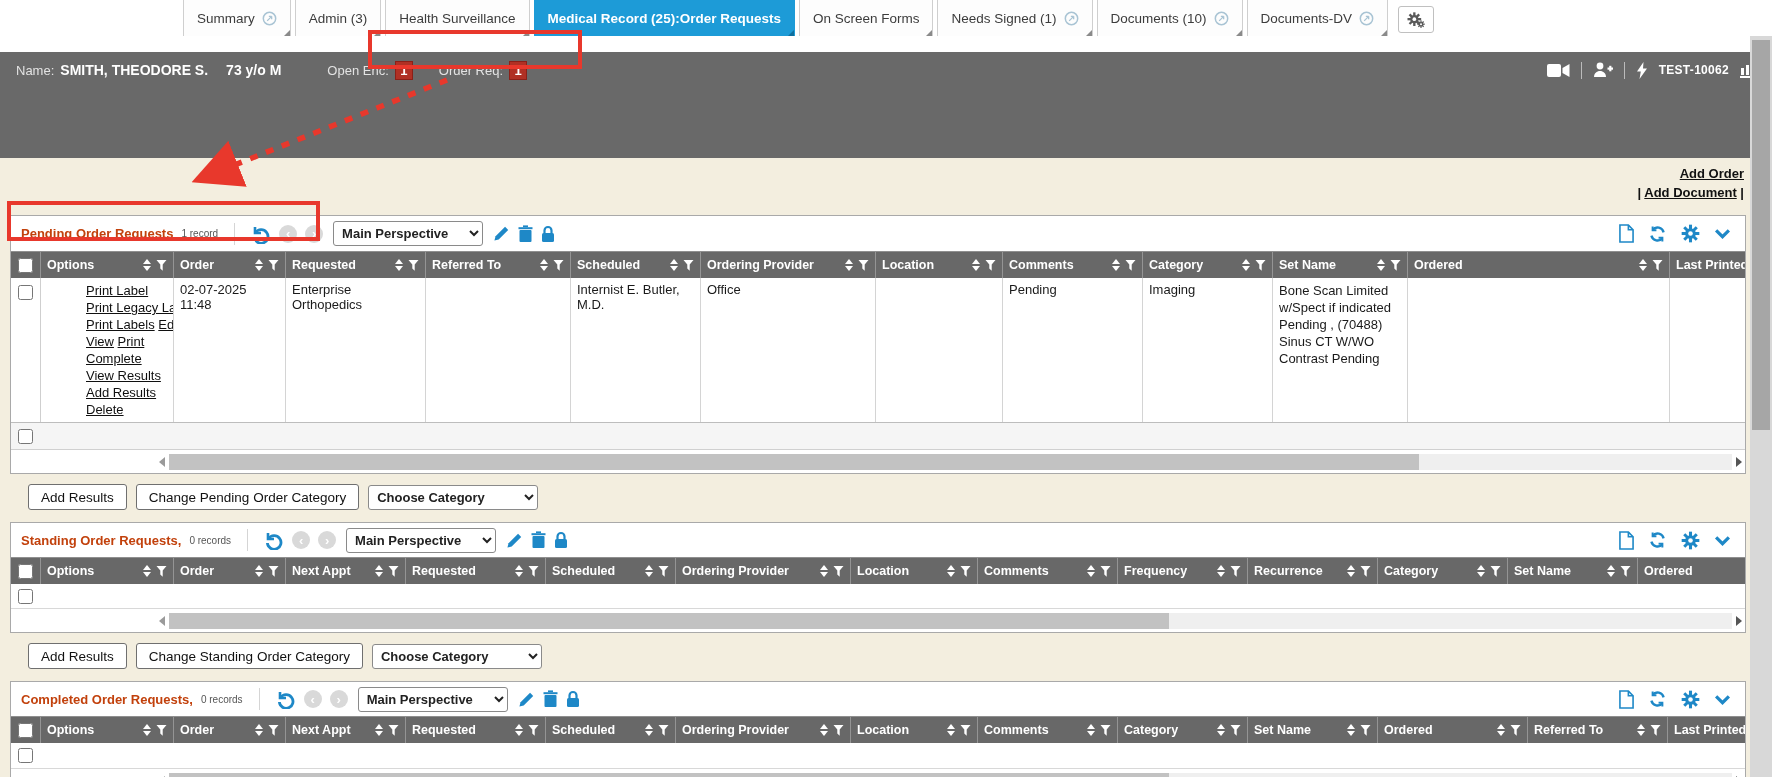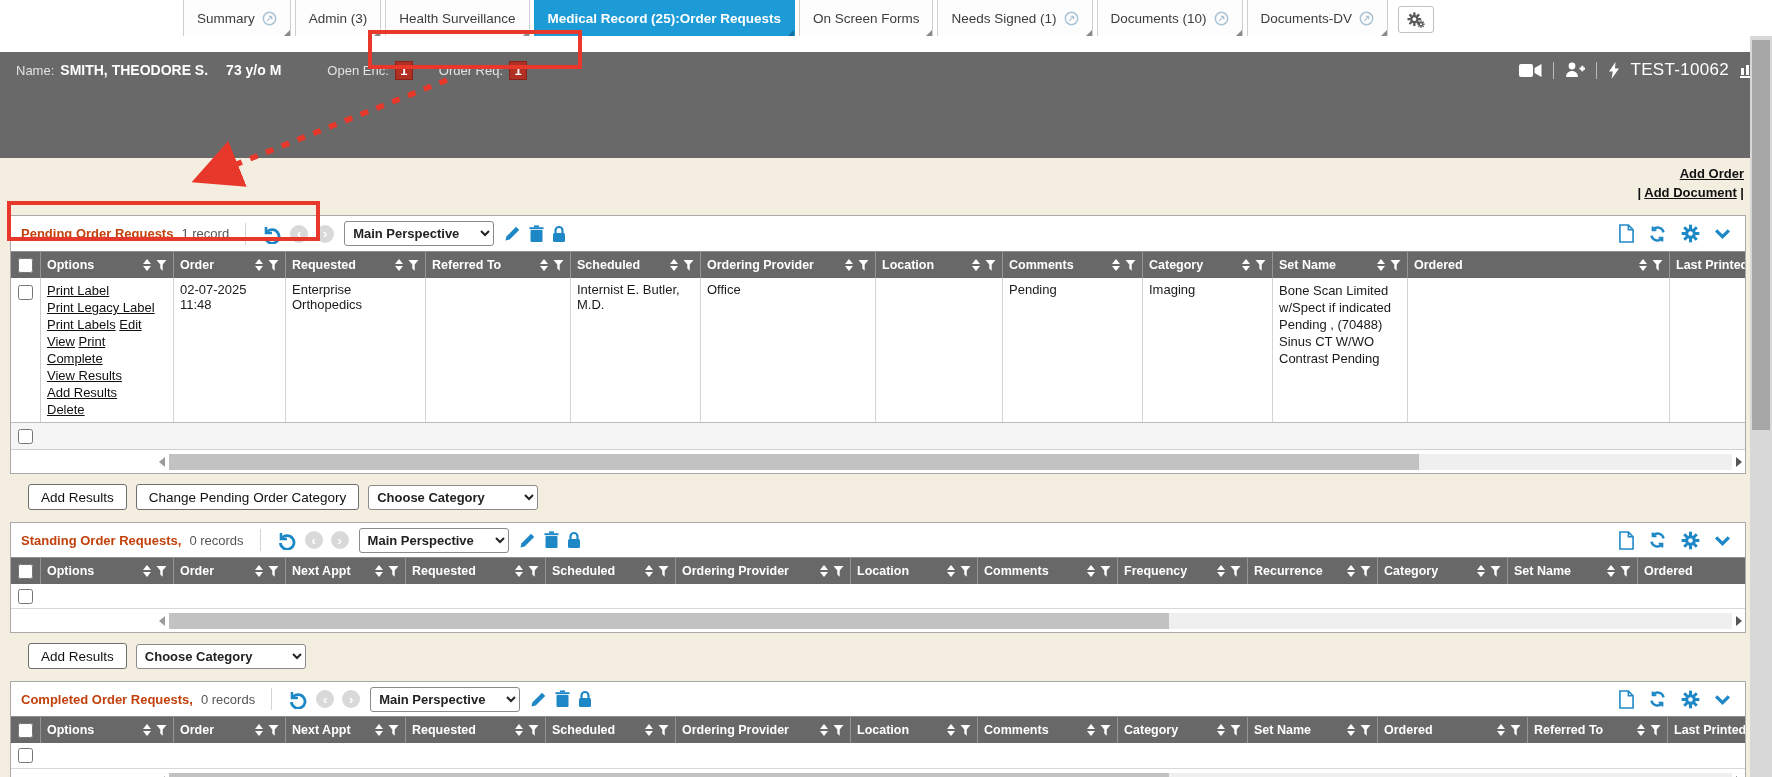--- a/index.html
+++ b/index.html
@@ -20,34 +20,34 @@
 
   
   .patientbar { height: 106px; background: #696969; margin-top: 16px; }
   .patientbar .row1 { display: flex; align-items: center; height: 36px; padding: 0 16px; color: #fff; }
   .plabel { color: #e3e3e3; margin-right: 6px; }
   .pvalue { font-weight: bold; font-size: 14px; }
   .badge { display: inline-flex; align-items: center; justify-content: center; min-width: 18px; height: 19px;
            background: #b03024; border: 1px solid #8c1f17; color: #fff; font-weight: bold; font-size: 13px; padding: 0 3px; }
   .pb-right { margin-left: auto; display: flex; align-items: center; gap: 11px; }
   .pb-div { width: 1px; height: 17px; background: rgba(255,255,255,.55); }
-  .station { color: #fff; font-weight: normal; font-size: 17px; letter-spacing: .3px; }
+  .station { color: #fff; font-weight: bold; font-size: 12px; letter-spacing: .3px; }
   .chart-ic { border-bottom: 2px solid #fff; padding-bottom: 1px; }
 
   
   .content { background: #f3eedf; height: 635px; padding: 6px 26px 0 10px; overflow: hidden; }
   .addlinks { text-align: right; font-weight: bold; font-size: 13px; color: #111; line-height: 19px; padding-right: 2px; }
   .addlinks a { color: #111; text-decoration: underline; cursor: pointer; }
 
   .panel { background: #fff; border: 1px solid #a9a9a9; width: 100%; }
   .pend-panel { margin-top: 13px; }
 
   .toolbar { display: flex; align-items: center; height: 35px; padding: 0 10px; gap: 8px; background: #fff; }
   .sec-title { font-weight: bold; color: #c2410c; font-size: 13px; white-space: nowrap; }
-  .sec-count { color: #555; font-size: 13px; white-space: nowrap; }
+  .sec-count { color: #555; font-size: 10px; white-space: nowrap; }
   .tb-sep { width: 1px; height: 22px; background: #d5d5d5; margin: 0 8px; }
   .icbtn { display: inline-flex; align-items: center; justify-content: center; cursor: pointer; }
   .navcirc { width: 18px; height: 18px; border-radius: 50%; background: #d9d9d9; color: #fff; font-weight: bold;
              display: flex; align-items: center; justify-content: center; font-size: 13px; line-height: 1; cursor: default; }
   select { font-family: inherit; font-size: 13px; font-weight: bold; color: #222; border: 1px solid #8a8a8a; border-radius: 3px;
            height: 25px; padding: 1px 4px; background: #fff; }
   .persp-select { width: 150px; margin: 0 2px; }
   .tb-right { margin-left: auto; display: flex; align-items: center; gap: 14px; padding-right: 4px; }
 
   
@@ -83,21 +83,21 @@
   .cols-completed .col:nth-of-type(7){width:127px} .cols-completed .col:nth-of-type(8){width:140px}
   .cols-completed .col:nth-of-type(9){width:130px} .cols-completed .col:nth-of-type(10){width:130px}
   .cols-completed .col:nth-of-type(11){width:150px} .cols-completed .col:nth-of-type(12){width:140px}
   .cols-completed .col:nth-of-type(13){width:250px}
   .col { flex: 0 0 auto; }
 
   .drow { display: flex; background: #fff; border-bottom: 1px solid #bdbdbd; min-height: 129px; }
   .drow .cbcol { border-right: 1px solid #cfcfcf; align-items: flex-start; padding-top: 7px; }
   .dcells { display: flex; flex: 1 1 auto; overflow: hidden; }
   .cell { padding: 4px 6px; border-right: 1px solid #d4d4d4; font-size: 13px; color: #1a1a1a; overflow: hidden; }
-  .optlinks div { line-height: 17px; white-space: nowrap; }
+  .optlinks div { line-height: 17px; white-space: nowrap; margin-left: 39px; }
   .optlinks a, a.cell-link { color: #101010; text-decoration: underline; cursor: pointer; }
   .ord-text { line-height: 17px; }
 
   .footrow { display: flex; align-items: center; height: 27px; background: #f5f5f5; border-bottom: 1px solid #d0d0d0; padding-left: 7px; }
 
   .hscroll { display: flex; align-items: center; height: 23px; background: #fff; padding: 0 3px 0 148px; }
   .scr-left { width: 0; height: 0; border-top: 5px solid transparent; border-bottom: 5px solid transparent; border-right: 6px solid #9a9a9a; cursor: pointer; }
   .scr-track { position: relative; flex: 1 1 auto; height: 16px; background: #efefef; margin: 0 4px; }
   .scr-thumb { position: absolute; left: 0; top: 0; height: 16px; background: #c2c2c2; cursor: grab; }
   .scr-right { width: 0; height: 0; border-top: 5px solid transparent; border-bottom: 5px solid transparent; border-left: 6px solid #555; cursor: pointer; }
@@ -775,20 +775,21 @@
         <span class="scr-left"></span>
         <span class="scr-track">
           <span class="scr-thumb" style="width:64%"></span>
         </span>
         <span class="scr-right"></span>
       </div>
     </div>
 
     <div class="btnrow">
       <button>Add Results</button>
+      <button>Change Standing Order Category</button>
       <select class="cat-select">
         <option>Choose Category</option>
       </select>
     </div>
 
     <div class="panel">
       <div class="toolbar" style="height:34px">
         <span class="sec-title">Completed Order Requests,</span>
         <span class="sec-count">0 records</span>
         <span class="tb-sep"></span>

